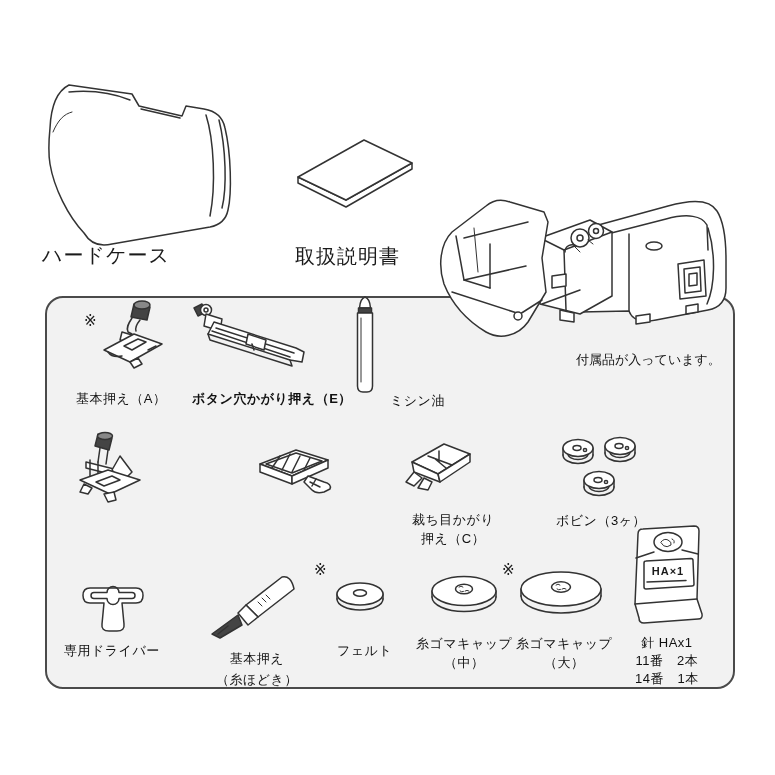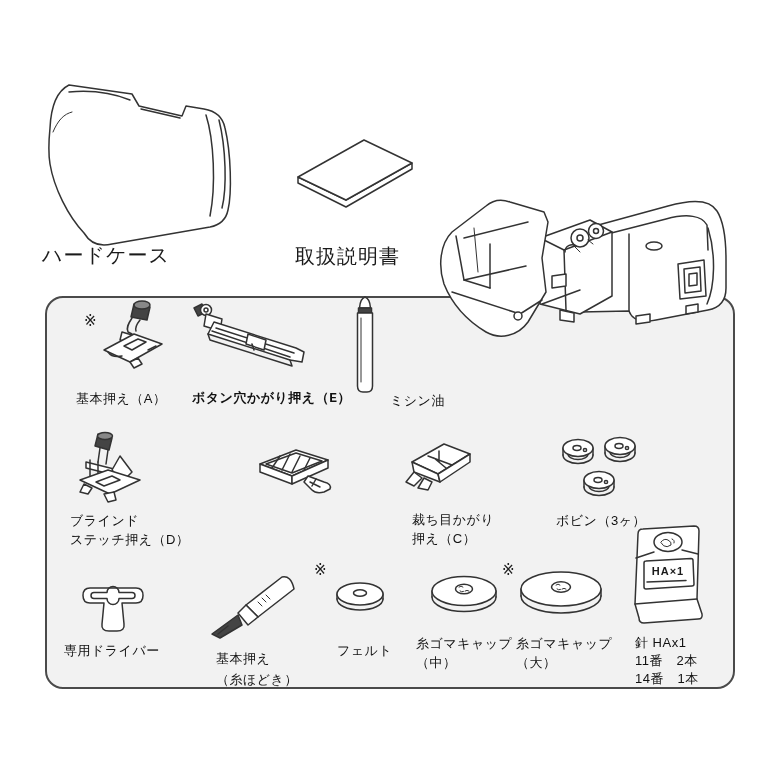--- a/index.html
+++ b/index.html
@@ -1,21 +1,21 @@
 <!DOCTYPE html>
 <html><head>
 <meta charset="utf-8">
 <style>
   html,body { margin:0; padding:0; background:#fff; }
   .page { position:relative; width:775px; height:775px; background:#fff; overflow:hidden;
           font-family:"Liberation Sans","DejaVu Sans",sans-serif; color:#111; }
   .abs { position:absolute; }
   .big-label { font-size:20px; letter-spacing:1px; color:#1a1a1a; }
-  .lbl { font-size:13px; line-height:19px; letter-spacing:0.5px; color:#111; white-space:nowrap; }
-  .lbl.bold { font-weight:bold;font-family:Liberation Mono, monospace; }
+  .lbl { font-size:13px; line-height:19px; letter-spacing:0.5px; color:#111; white-space:nowrap;text-align:center; }
+  .lbl.bold { font-weight:bold; }
   .note { font-size:13px; line-height:19px; color:#111; white-space:nowrap; }
   .ast { font-size:15px; color:#222; }
   .box { position:absolute; left:45px; top:296px; width:690px; height:393px;
          background:#f2f2f2; border:2px solid #4a4a4a; border-radius:18px; box-sizing:border-box; }
   svg.art { overflow:visible; }
   svg.art path, svg.art ellipse, svg.art circle, svg.art rect, svg.art line {
       fill:#ffffff; stroke:#333333; stroke-width:1.5; stroke-linejoin:round; stroke-linecap:round; }
   svg.art .ln { fill:none; }
   svg.art .thin { fill:none; stroke-width:1; }
   svg.art .dark { fill:#444444; }
@@ -84,20 +84,21 @@
              L98,130 C88,144 70,148 56,140 C36,128 22,112 14,92 Z"></path>
     <path class="ln" d="M34,46 L98,30"></path>
     <path class="ln" d="M26,44 L34,88 L60,96"></path>
     <path class="ln" d="M60,52 L60,96"></path>
     <path class="ln" d="M34,88 L96,74"></path>
     <path class="ln" d="M22,100 L90,122 L112,108"></path>
     <circle cx="88" cy="124" r="4"></circle>
     <path class="thin" d="M44,36 L48,80"></path>
   </svg>
   <div class="note abs" style="left:576px;top:350px">
+    <div>付属品が入っています。</div>
   </div>
 
   <div class="ast abs" style="left:84px;top:312px">※</div>
 
   <svg class="art abs" style="left:102px;top:298px" width="62" height="78" viewBox="0 0 62 78">
     <path class="dark" d="M32,6 L48,9 L45,22 L29,19 Z"></path>
     <ellipse class="mid" cx="40" cy="7" rx="8" ry="4"></ellipse>
     <path class="ln" d="M30,20 C26,26 24,30 26,34 L30,36 M38,22 C34,27 33,30 34,33"></path>
     <path d="M20,34 L40,40 L38,48 L18,42 Z"></path>
     <path d="M2,52 L32,36 L60,46 L28,64 Z"></path>
@@ -134,24 +135,20 @@
     <ellipse class="mid" cx="27" cy="4" rx="7.5" ry="3.5"></ellipse>
     <path class="ln" d="M22,16 L20,30 M30,18 L28,32"></path>
     <path d="M8,30 L40,38 L40,44 L8,36 Z"></path>
     <path class="ln" d="M12,28 L12,44 M20,30 L20,46"></path>
     <path d="M42,24 L54,40 L44,50 L34,38 Z"></path>
     <path d="M2,48 L30,38 L62,48 L32,62 Z"></path>
     <path class="ln" d="M18,50 L34,44 L42,48 L26,54 Z"></path>
     <path d="M6,52 L2,60 L10,62 L14,56 Z"></path>
     <path d="M26,62 L30,70 L38,68 L36,60 Z"></path>
   </svg>
-  <div class="lbl abs" style="left:70px;top:511px">
-    <div>ブラインド</div>
-    <div>ステッチ押え（D）</div>
-  </div>
 
   <svg class="art abs" style="left:252px;top:446px" width="88" height="52" viewBox="0 0 88 52">
     <path d="M8,18 L44,4 L76,14 L40,30 Z"></path>
     <path class="ln" d="M14,18 L44,7 L70,15 L40,27 Z"></path>
     <path class="ln" d="M28,10 L20,22 M38,8 L30,24 M48,10 L40,26 M58,12 L50,28"></path>
     <path d="M8,18 L8,26 L40,38 L40,30 Z"></path>
     <path d="M40,38 L76,22 L76,14 L40,30 Z"></path>
     <path d="M56,30 L72,36 Q80,38 78,43 L72,46 Q64,48 60,44 L52,36 Z"></path>
     <path class="ln" d="M58,36 L68,41 M64,33 L60,40"></path>
   </svg>

